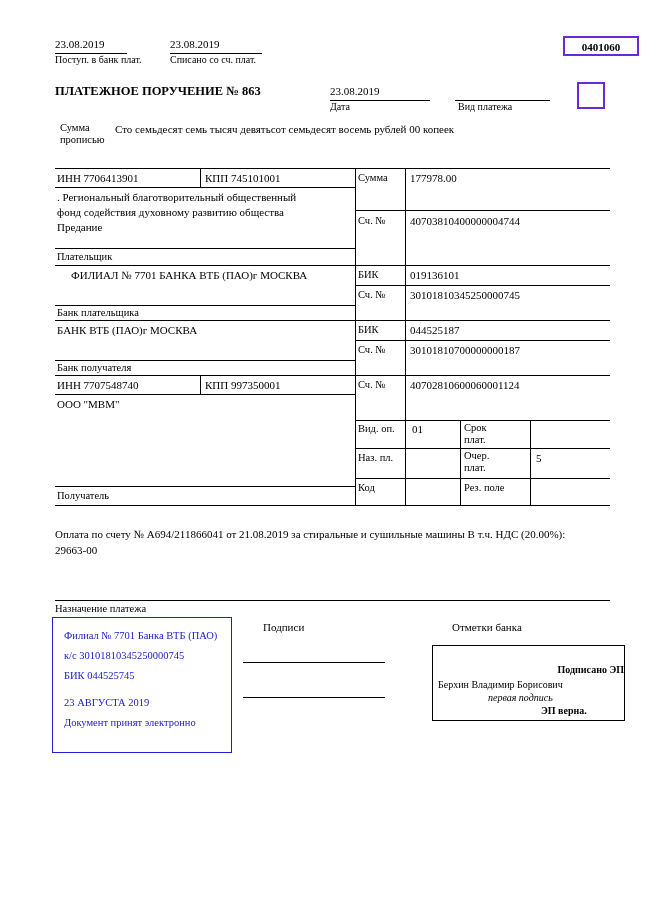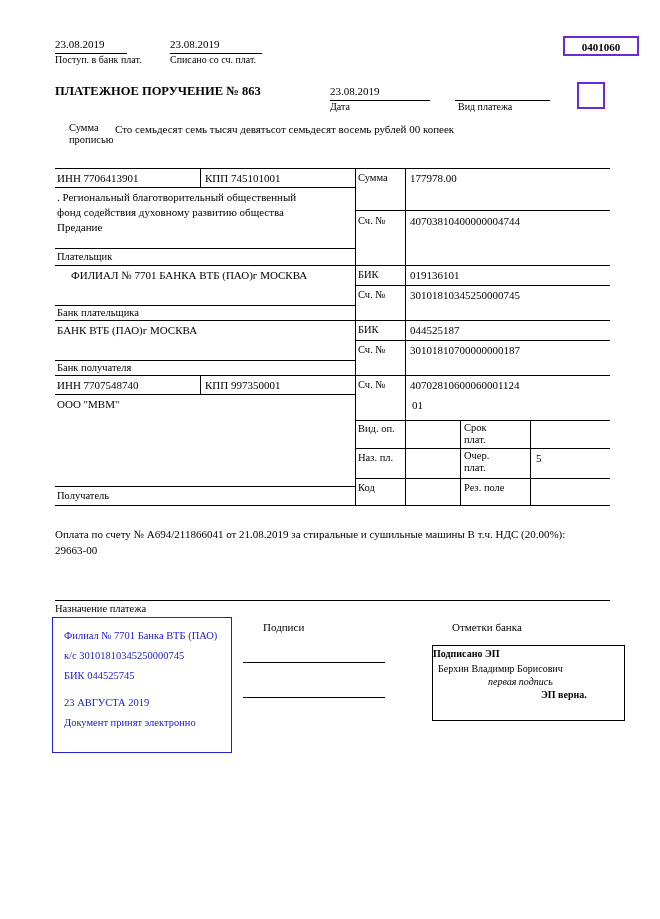--- a/index.html
+++ b/index.html
@@ -37,21 +37,21 @@
   <div class="box" style="left:563px;top:36px;width:76px;height:20px;text-align:center;font-size:11px;line-height:18px">0401060</div>
 
   <div class="abs title" style="left:55px;top:84px">ПЛАТЕЖНОЕ ПОРУЧЕНИЕ № 863</div>
   <div class="abs f-main" style="left:330px;top:84px">23.08.2019</div>
   <div class="hl" style="left:330px;top:100px;width:100px"></div>
   <div class="abs f-tiny" style="left:330px;top:103px">Дата</div>
   <div class="hl" style="left:455px;top:100px;width:95px"></div>
   <div class="abs f-tiny" style="left:458px;top:103px">Вид платежа</div>
   <div class="box" style="left:577px;top:82px;width:28px;height:27px"></div>
 
-  <div class="abs f-lbl" style="left:69px;top:122px;width:58px">Сумма прописью</div>
+  <div class="abs f-lbl" style="left:60px;top:122px;width:58px">Сумма прописью</div>
   <div class="abs f-main" style="left:115px;top:122px;width:490px">Сто семьдесят семь тысяч девятьсот семьдесят восемь рублей 00 копеек</div>
 
   <div class="hl" style="left:55px;top:168px;width:555px"></div>
   <div class="hl" style="left:55px;top:187px;width:300px"></div>
   <div class="hl" style="left:355px;top:210px;width:255px"></div>
   <div class="hl" style="left:55px;top:248px;width:300px"></div>
   <div class="hl" style="left:55px;top:265px;width:555px"></div>
   <div class="hl" style="left:355px;top:285px;width:255px"></div>
   <div class="hl" style="left:55px;top:305px;width:300px"></div>
   <div class="hl" style="left:55px;top:320px;width:555px"></div>
@@ -95,21 +95,21 @@
   <div class="abs f-main" style="left:410px;top:343px">30101810700000000187</div>
   <div class="abs f-lbl" style="left:57px;top:362px">Банк получателя</div>
 
   <div class="abs f-main" style="left:57px;top:378px">ИНН 7707548740</div>
   <div class="abs f-main" style="left:205px;top:378px">КПП 997350001</div>
   <div class="abs f-lbl" style="left:358px;top:379px">Сч. №</div>
   <div class="abs f-main" style="left:410px;top:378px">40702810600060001124</div>
   <div class="abs f-main" style="left:57px;top:397px">ООО "МВМ"</div>
 
   <div class="abs f-lbl" style="left:358px;top:423px">Вид. оп.</div>
-  <div class="abs f-main" style="left:412px;top:398px">01</div>
+  <div class="abs f-main" style="left:412px;top:422px">01</div>
   <div class="abs f-lbl" style="left:464px;top:422px;width:38px;line-height:12px">Срок плат.</div>
   <div class="abs f-lbl" style="left:358px;top:452px">Наз. пл.</div>
   <div class="abs f-lbl" style="left:464px;top:450px;width:38px;line-height:12px">Очер. плат.</div>
   <div class="abs f-main" style="left:536px;top:451px">5</div>
   <div class="abs f-lbl" style="left:358px;top:482px">Код</div>
   <div class="abs f-lbl" style="left:464px;top:482px;width:60px">Рез. поле</div>
   <div class="abs f-lbl" style="left:57px;top:490px">Получатель</div>
 
   <div class="abs f-main" style="left:55px;top:526px;width:520px;line-height:16px">Оплата по счету № А694/211866041 от 21.08.2019 за стиральные и сушильные машины В т.ч. НДС (20.00%): 29663-00</div>
   <div class="hl" style="left:55px;top:600px;width:555px"></div>
@@ -123,19 +123,19 @@
     <div style="margin-top:3px">Документ принят электронно</div>
   </div>
 
   <div class="abs f-lbl" style="left:263px;top:621px;font-size:11px">Подписи</div>
   <div class="abs f-lbl" style="left:452px;top:621px;font-size:11px">Отметки банка</div>
 
   <div class="hl" style="left:243px;top:662px;width:142px"></div>
   <div class="hl" style="left:243px;top:697px;width:142px"></div>
 
   <div class="esign-box">
-    <div class="bold" style="text-align:left;margin-top:1px">Подписано ЭП</div>
+    <div class="bold" style="text-align:right;margin-top:17px">Подписано ЭП</div>
     <div style="margin:2px 0 0 5px">Берхин Владимир Борисович</div>
     <div style="font-style:italic;margin-left:55px">первая подпись</div>
     <div class="bold" style="margin-left:108px">ЭП верна.</div>
   </div>
 
 </div>
 
 </body></html>

